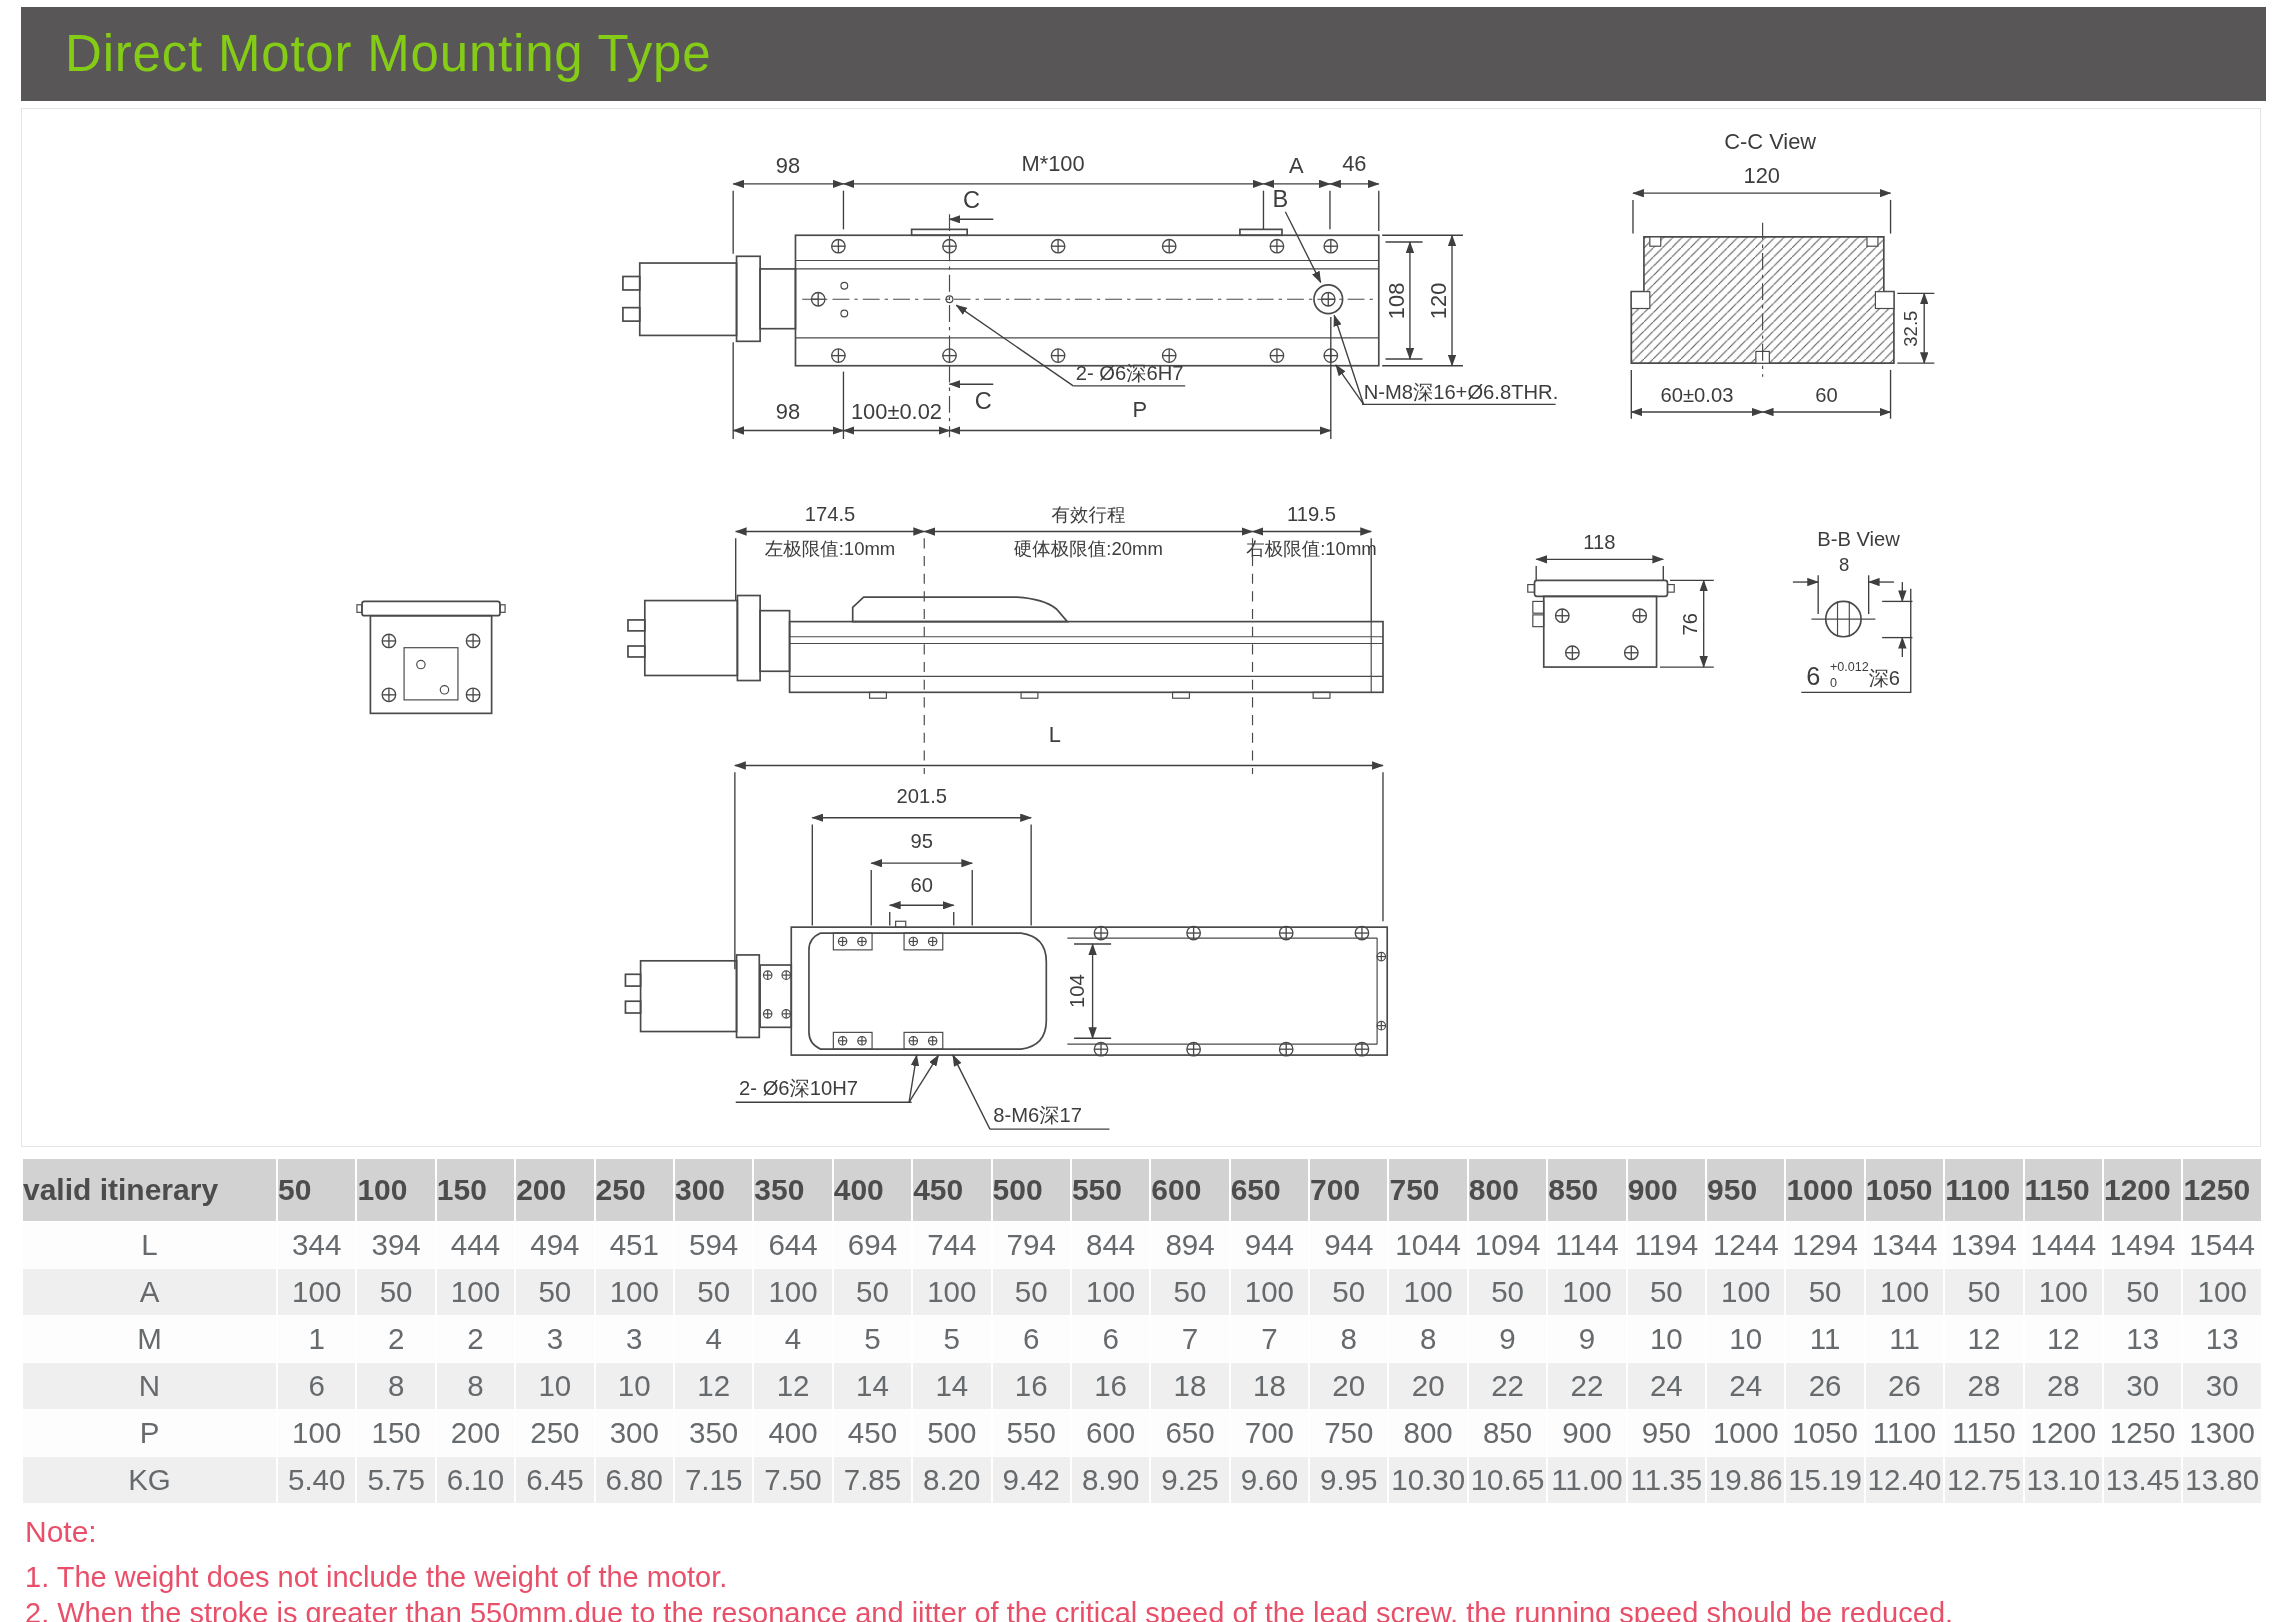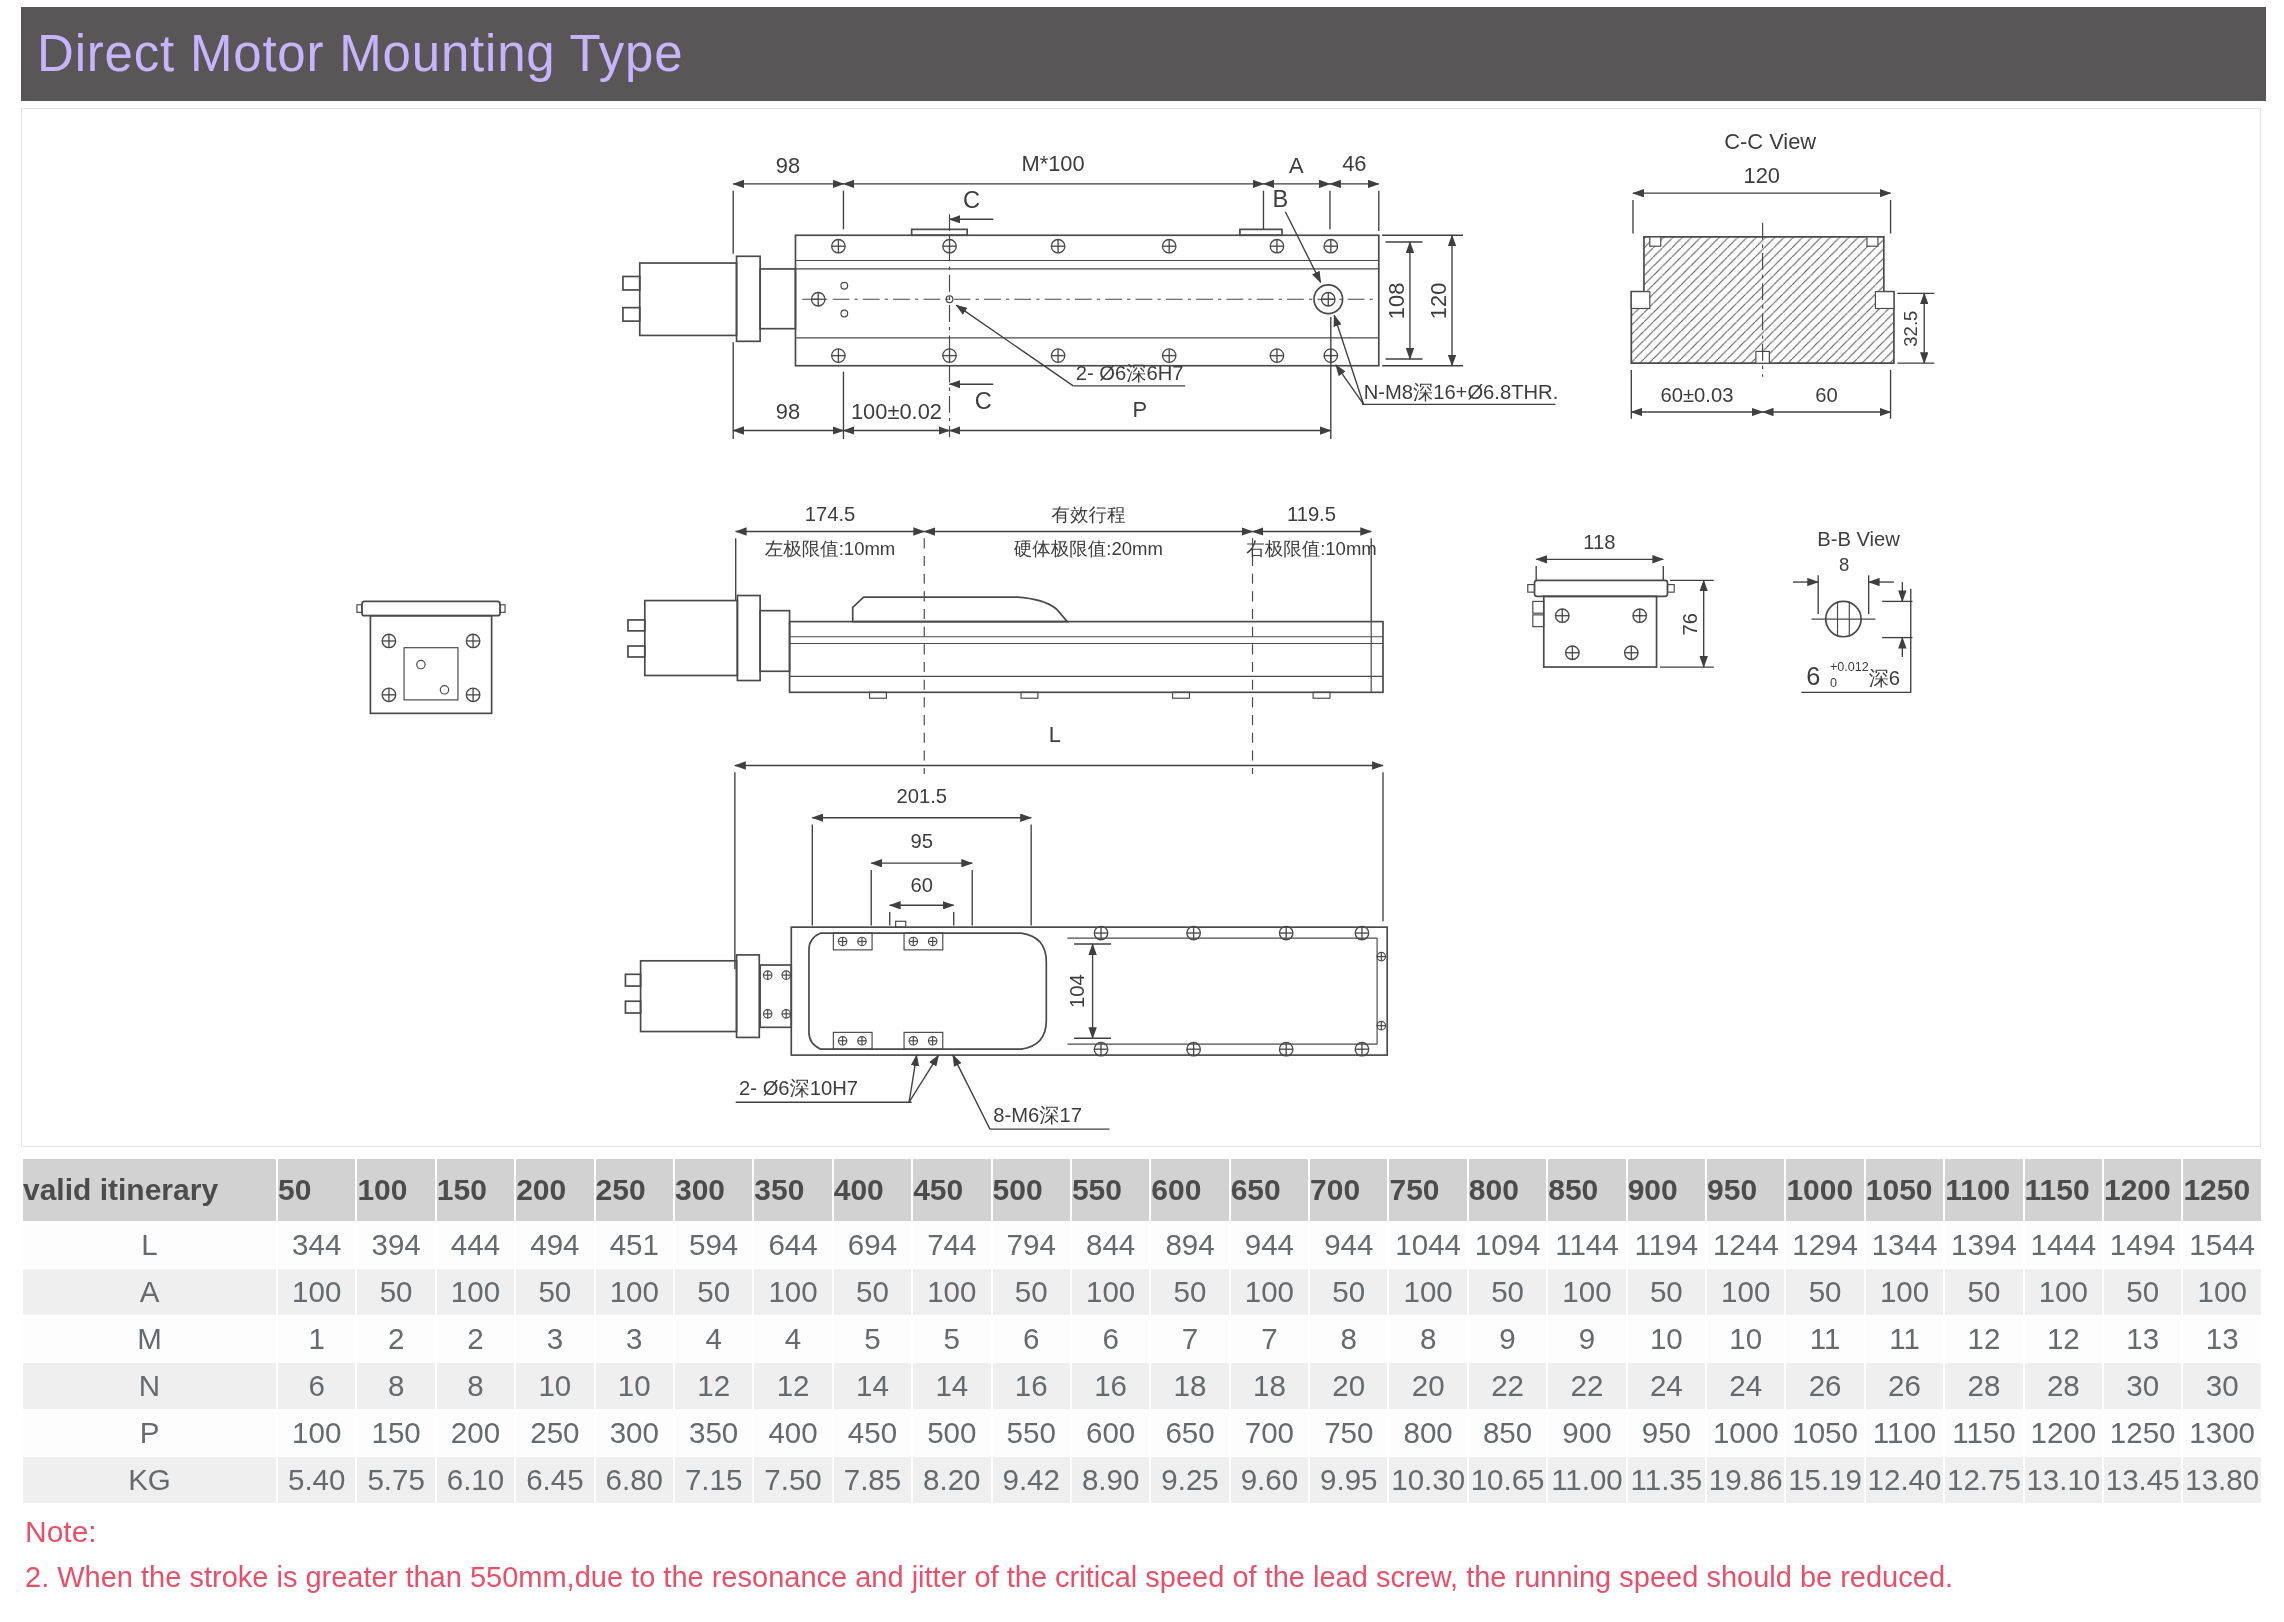--- a/index.html
+++ b/index.html
@@ -2,21 +2,21 @@
 <html style="font-size:13.5px"><head>
 <meta charset="utf-8">
 <style>
   html,body { margin:0; padding:0; background:#ffffff; }
   body { width:2284px; height:1623px; position:relative; font-family:"Liberation Sans", sans-serif; }
 
   .header { position:absolute; left:21px; top:6.7px; width:2245px; height:94px;
             background:#595657; display:flex; align-items:stretch; }
   .badge  { width:333px; background:#dd2b3d; color:#fff; font-weight:bold; font-size:51px;
             display:flex; align-items:center; justify-content:center; letter-spacing:0.8px; }
-  .title  { color:#c4b5fd; font-size:51px; margin-left:16px; font-weight:400;
+  .title  { color:#84cc16; font-size:51px; margin-left:44px; font-weight:400;
             display:flex; align-items:center; letter-spacing:0.8px; }
 
   .panel { position:absolute; left:21px; top:108px; width:2240px; height:1039px;
            border:1.7px solid #e4e4e4; background:#fff; box-sizing:border-box; }
   .panel svg { display:block; width:100%; height:100%; }
 
   svg { stroke-linecap:butt; }
   .ln   { stroke:#4a4a4a; stroke-width:2;   fill:none; }
   .lnt  { stroke:#4a4a4a; stroke-width:1.4; fill:none; }
   .dim  { stroke:#3f3f3f; stroke-width:1.6; fill:none; }
@@ -544,15 +544,16 @@
           <td>13.10</td>
           <td>13.45</td>
           <td>13.80</td>
         </tr>
       </tbody>
     </table>
 </div>
 
 <div class="notes">
   <div class="notes-title">Note:</div>
+  <div class="note-line">1.  The weight does not include the weight of the motor.</div>
   <div class="note-line">2. When the stroke is greater than 550mm,due to the resonance and jitter of the critical speed of the lead screw, the running speed should be reduced.</div>
 </div>
 
 
 </body></html>

